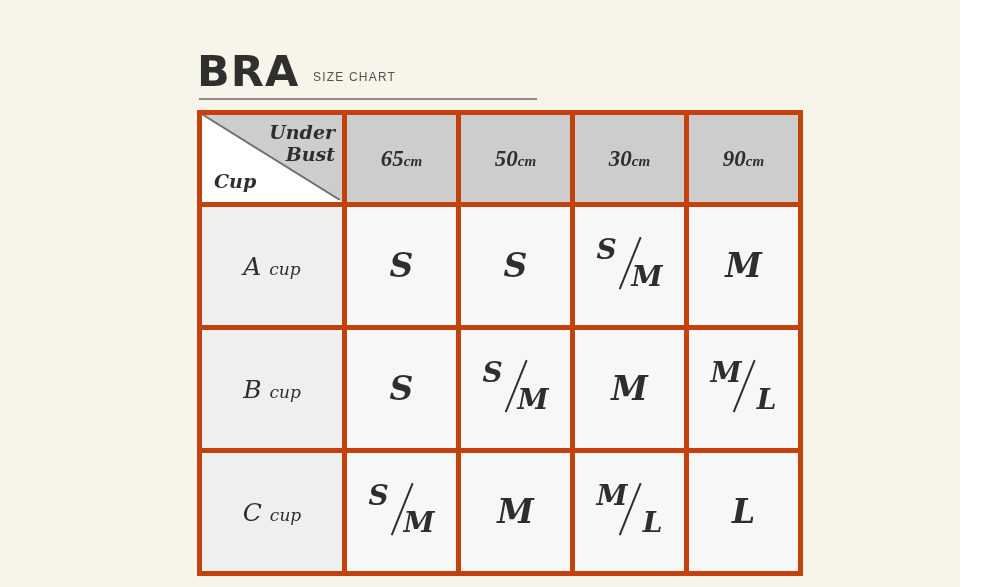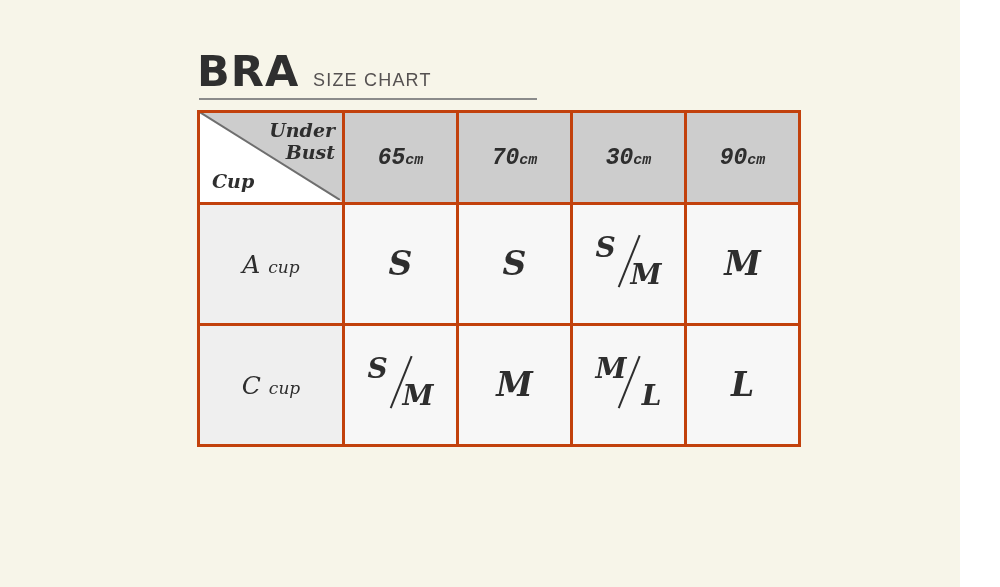--- a/index.html
+++ b/index.html
@@ -54,21 +54,21 @@
     font-size: 43px;
     letter-spacing: 1px;
     color: #2f2f2f;
     line-height: 46px;
   }
   #title-sub {
     position: absolute;
     left: 116px;
     top: 22px;
     font-family: "Liberation Sans", sans-serif;
-    font-size: 18px;
+    font-size: 12px;
     letter-spacing: 1.2px;
     color: #555151;
   }
   #title-rule {
     position: absolute;
     left: 2px;
     top: 50px;
     width: 338px;
     height: 2px;
     background: #8b8b8b;
@@ -76,21 +76,21 @@
 
   
   #size-table {
     position: absolute;
     left: 197px;
     top: 110px;
     border-collapse: collapse;
     table-layout: fixed;
   }
   #size-table td {
-    border: 3px solid #c2410c;
+    border: 5px solid #c2410c;
     text-align: center;
     vertical-align: middle;
     padding: 12px;
   }
   .col-corner { width: 145px; }
   .col-size   { width: 114px; }
   .row-head   { height: 92px; }
   .row-body   { height: 86px; }
 
   
@@ -130,21 +130,21 @@
     bottom: 10px;
     font-family: "DejaVu Serif", serif;
     font-style: italic;
     font-weight: bold;
     font-size: 19px;
     color: #2e2e2e;
   }
 
   .head-cell {
     background: #cdcdcd;
-    font-family: Liberation Mono, monospace;
+    font-family: Liberation Serif, serif;
     font-style: italic;
     font-weight: bold;
     font-size: 23px;
     color: #2e2e2e;
   }
   .head-cell .unit {
     font-size: 15px;
     font-style: italic;
     font-weight: bold;
   }
@@ -232,21 +232,21 @@
               <div>Under</div>
               <div>Bust</div>
             </div>
             <div class="corner-cup">Cup</div>
           </td>
 
           <td class="head-cell">
             <span>65</span><span class="unit">cm</span>
           </td>
           <td class="head-cell">
-            <span>70</span><span class="unit">cm</span>
+            <span>50</span><span class="unit">cm</span>
           </td>
           <td class="head-cell">
             <span>30</span><span class="unit">cm</span>
           </td>
           <td class="head-cell">
             <span>90</span><span class="unit">cm</span>
           </td>
         </tr>
 
         <tr class="row-body">
@@ -264,20 +264,45 @@
               <span class="num">S</span>
               <span class="slash"></span>
               <span class="den">M</span>
             </span>
           </td>
           <td class="val-cell">
             <span class="val-single">M</span>
           </td>
         </tr>
 
+        <tr class="row-body">
+          <td class="cup-cell">
+            <span>B</span>&nbsp;<span class="sub">cup</span>
+          </td>
+          <td class="val-cell">
+            <span class="val-single">S</span>
+          </td>
+          <td class="val-cell">
+            <span class="frac">
+              <span class="num">S</span>
+              <span class="slash"></span>
+              <span class="den">M</span>
+            </span>
+          </td>
+          <td class="val-cell">
+            <span class="val-single">M</span>
+          </td>
+          <td class="val-cell">
+            <span class="frac">
+              <span class="num">M</span>
+              <span class="slash"></span>
+              <span class="den">L</span>
+            </span>
+          </td>
+        </tr>
 
         <tr class="row-body">
           <td class="cup-cell">
             <span>C</span>&nbsp;<span class="sub">cup</span>
           </td>
           <td class="val-cell">
             <span class="frac">
               <span class="num">S</span>
               <span class="slash"></span>
               <span class="den">M</span>

